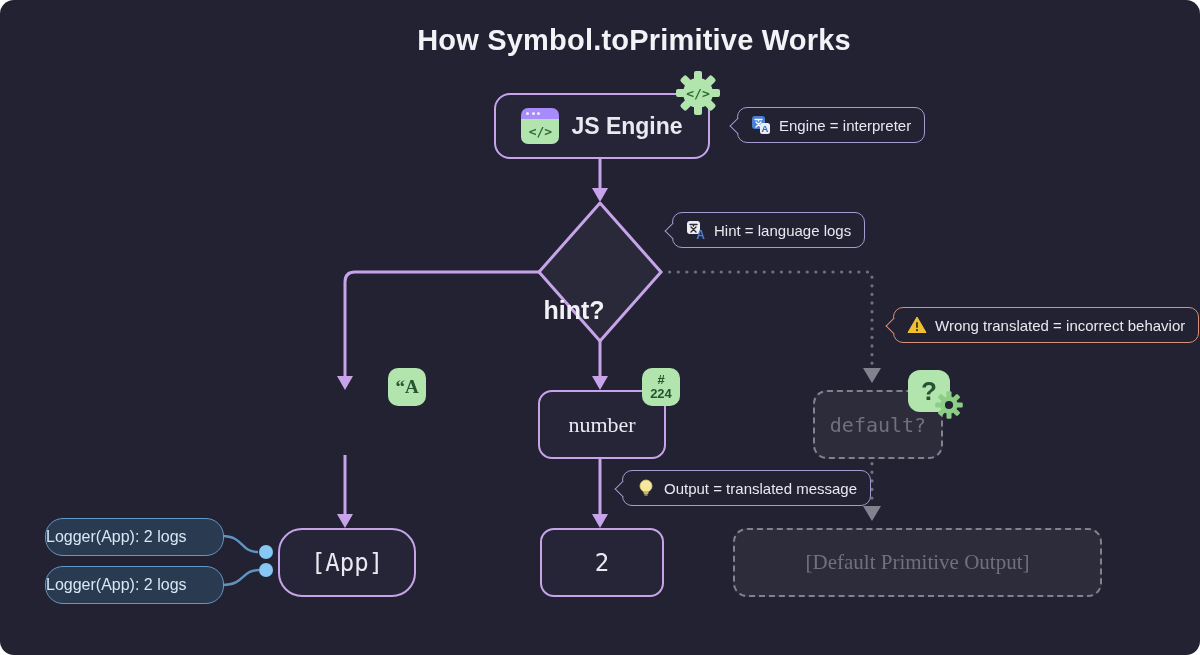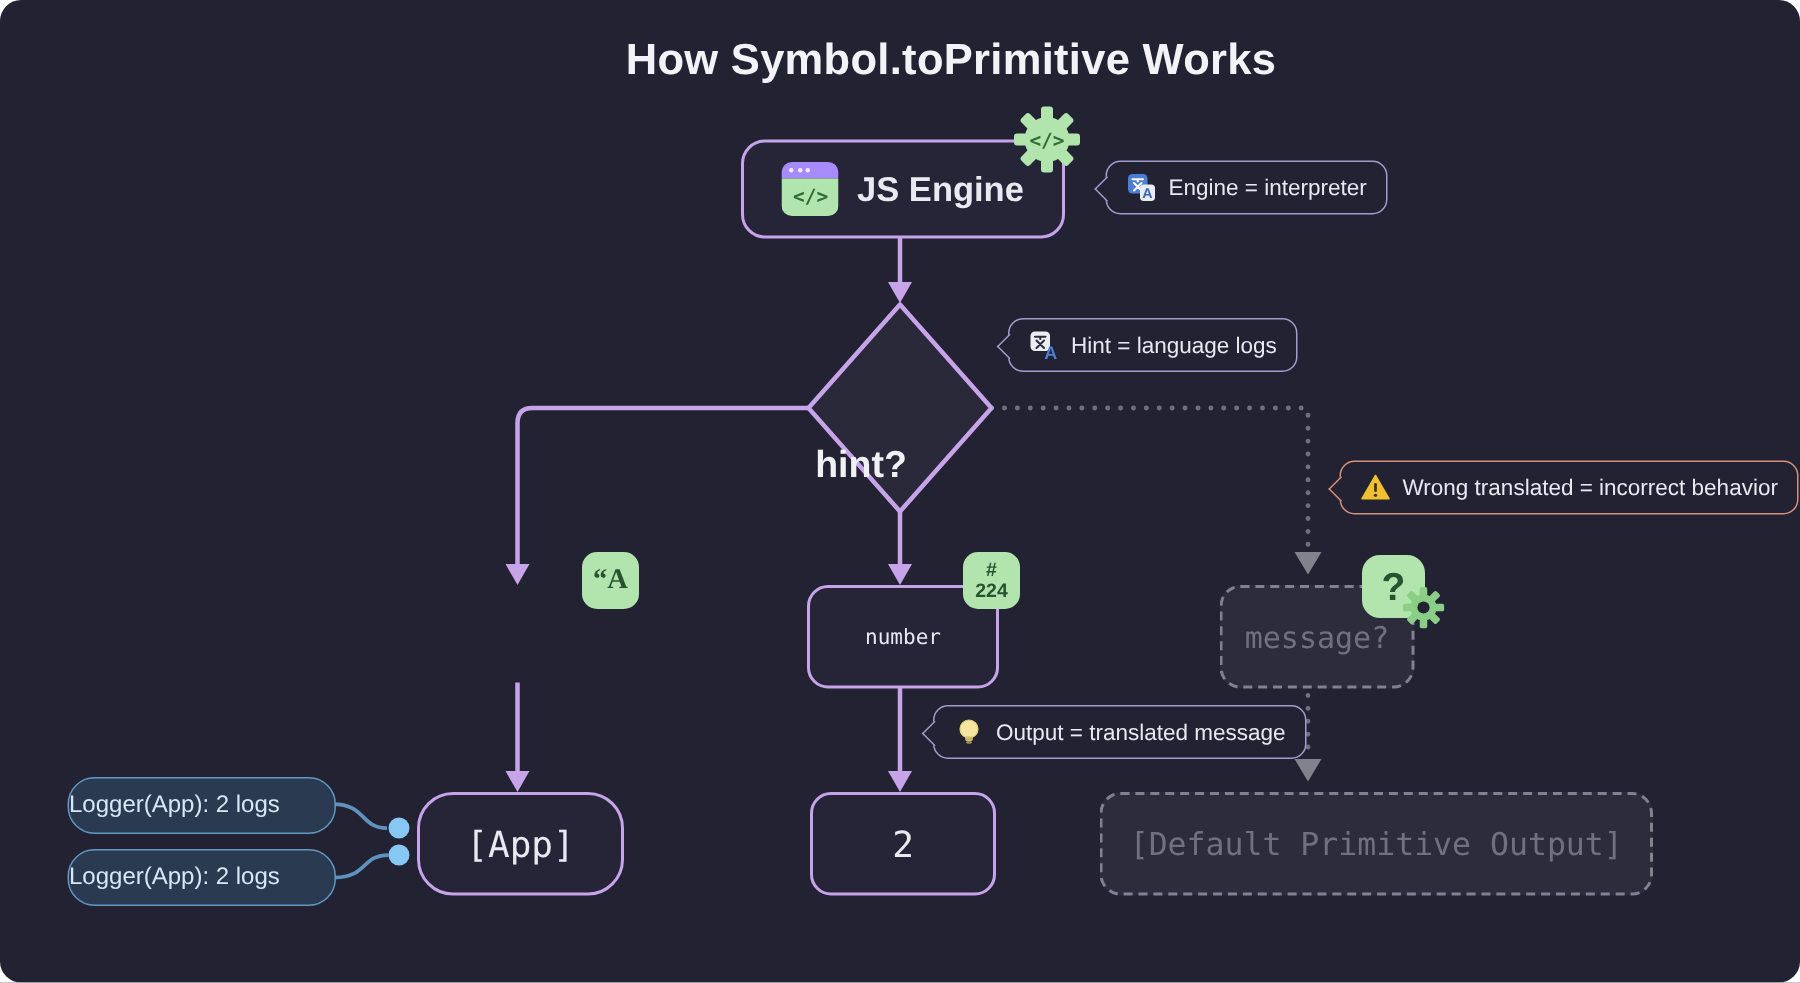--- a/index.html
+++ b/index.html
@@ -18,25 +18,25 @@
     position:absolute;display:flex;align-items:center;justify-content:center;
     border:2.5px solid #c7a4ea;border-radius:14px;background:#262537;
     color:#e9e9f2;font-family:"DejaVu Sans Mono", monospace;
   }
   .node.dashed{
     border:2px dashed #81818f;background:#2d2c3b;color:#70707e;
   }
   .engine-box{left:494px;top:93px;width:212px;height:62px;gap:12px;
     font-family:"Liberation Sans", sans-serif;font-weight:bold;font-size:23px;border-radius:16px;}
   .string-box{left:283px;top:390px;width:124px;height:65px;font-size:22px;}
-  .number-box{left:538px;top:390px;width:124px;height:65px;font-size:14px;}
+  .number-box{left:538px;top:390px;width:124px;height:65px;font-size:22px;font-family:Liberation Serif, serif;}
   .default-box{left:813px;top:390px;width:126px;height:65px;font-size:20px;}
   .app-box{left:278px;top:528px;width:134px;height:65px;font-size:24px;border-radius:24px;}
   .two-box{left:540px;top:528px;width:120px;height:65px;font-size:24px;}
-  .defout-box{left:733px;top:528px;width:365px;height:65px;font-size:21px;white-space:nowrap;}
+  .defout-box{left:733px;top:528px;width:365px;height:65px;font-size:21px;white-space:nowrap;font-family:Liberation Serif, serif;}
   .diamond-label{
     position:absolute;left:514px;top:256px;width:120px;text-align:center;
     color:#f0f0f5;font-size:25px;font-weight:bold;margin-top:40px;
   }
   
   .tip{
     position:absolute;display:flex;align-items:center;gap:8px;
     border:1.5px solid #a49bd0;border-radius:10px;background:#232233;
     color:#e8e8f0;font-size:15px;padding:0 13px;height:34px;white-space:nowrap;
   }
@@ -146,21 +146,21 @@
       <text x="24" y="29" text-anchor="middle" font-size="13" font-weight="bold" font-family="DejaVu Sans Mono, monospace" fill="#2f6b35">&lt;/&gt;</text>
     </svg>
   </div>
 
   <div class="diamond-label">hint?</div>
 
   <div class="node number-box">
     <span>number</span>
   </div>
   <div class="node dashed default-box">
-    <span>message?</span>
+    <span>default?</span>
   </div>
 
   <div class="node app-box">
     <span>[App]</span>
   </div>
   <div class="node two-box">
     <span>2</span>
   </div>
   <div class="node dashed defout-box">
     <span>[Default Primitive Output]</span>

